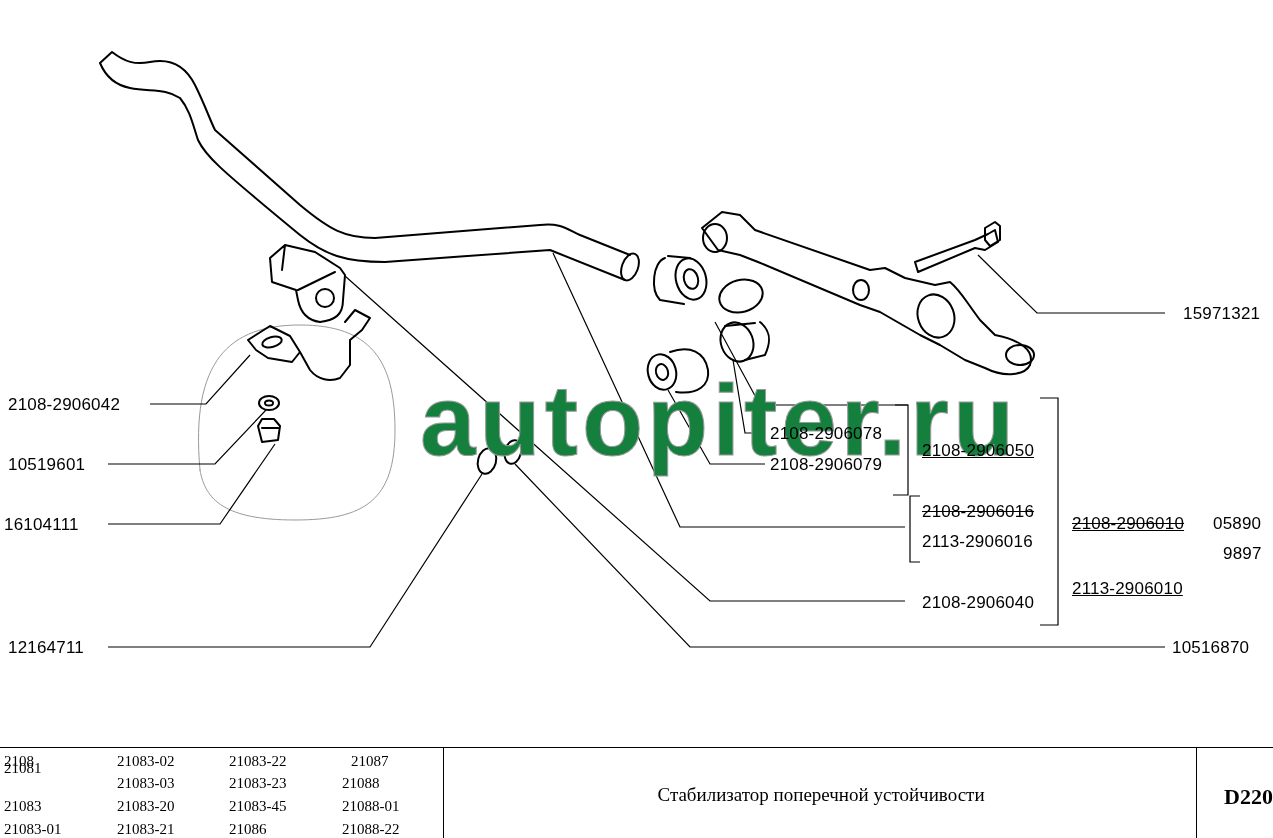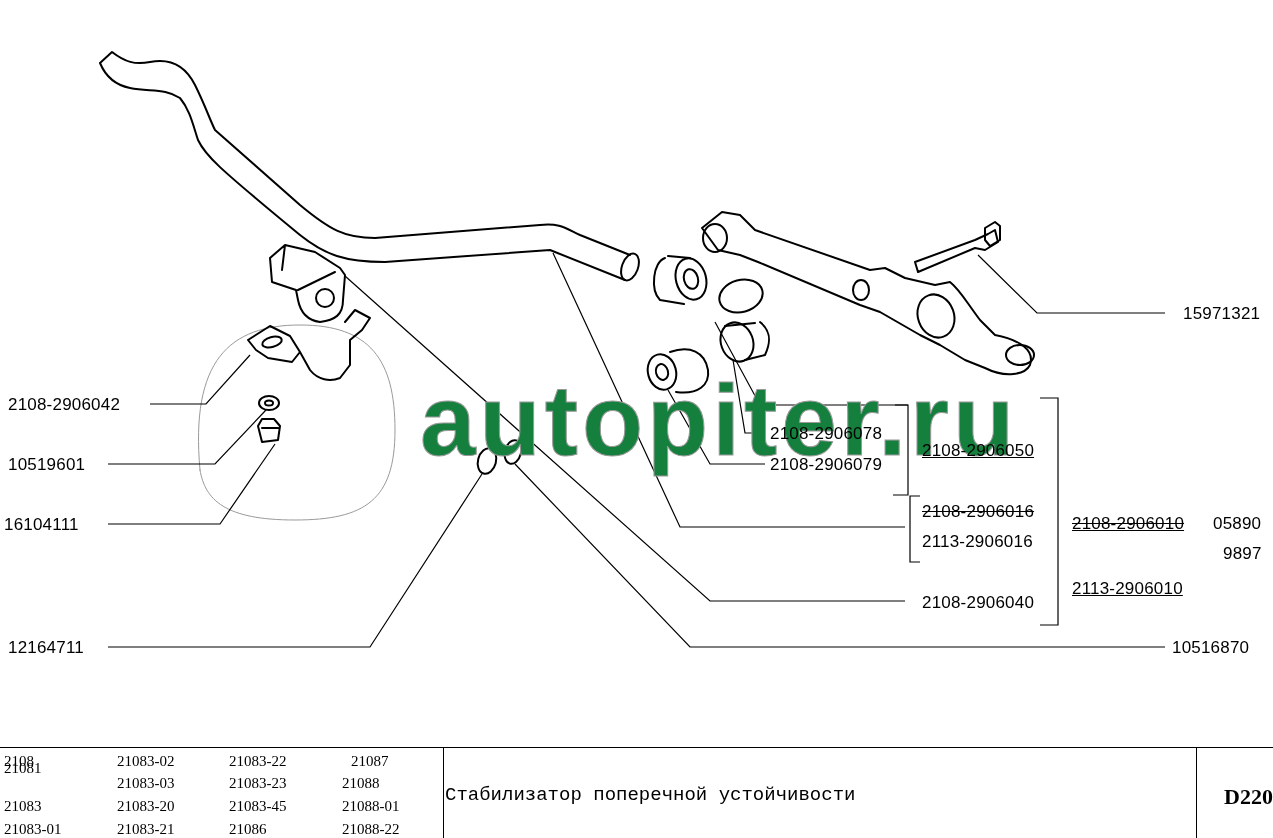--- a/index.html
+++ b/index.html
@@ -13,22 +13,22 @@
   .ul.st { text-decoration: underline line-through; }
   .wm { position: absolute; font-family: "Liberation Sans", sans-serif; font-size: 100px;
         font-weight: bold; color: #15803d; -webkit-text-stroke: 1px #9a9a9a; letter-spacing: 4px;
         line-height: 100px; }
   
   #title-block { position: absolute; left: 0; top: 747px; width: 1273px; height: 91px;
                  border-top: 1.5px solid #000; }
   .tb-div { position: absolute; top: 0; bottom: 0; width: 0; border-left: 1.5px solid #000; }
   .model-cell { position: absolute; font-family: "Liberation Serif", serif; font-size: 15px;
                 line-height: 22px; white-space: nowrap; }
-  #sheet-title { position: absolute; left: 445px; width: 752px; top: 36px; text-align: left;
-                 font-family: Liberation Mono, monospace; font-size: 19px; }
+  #sheet-title { position: absolute; left: 445px; width: 752px; top: 36px; text-align: center;
+                 font-family: Liberation Serif, serif; font-size: 19px; }
   #sheet-code { position: absolute; left: 1198px; width: 75px; top: 36px; text-align: right;
                 font-family: "Liberation Serif", serif; font-size: 22px; font-weight: bold; }
 </style>
 </head>
 <body>
 
 <svg id="drawing" viewBox="0 0 1273 838" xmlns="http://www.w3.org/2000/svg">
   <g fill="none" stroke="#000" stroke-width="2" stroke-linejoin="round" stroke-linecap="round">
 
     <path d="M200,470 C190,360 230,325 300,325 C370,325 395,360 395,430 C395,500 365,520 295,520 C225,520 205,500 200,470 Z" stroke="#9a9a9a" stroke-width="1"></path>

